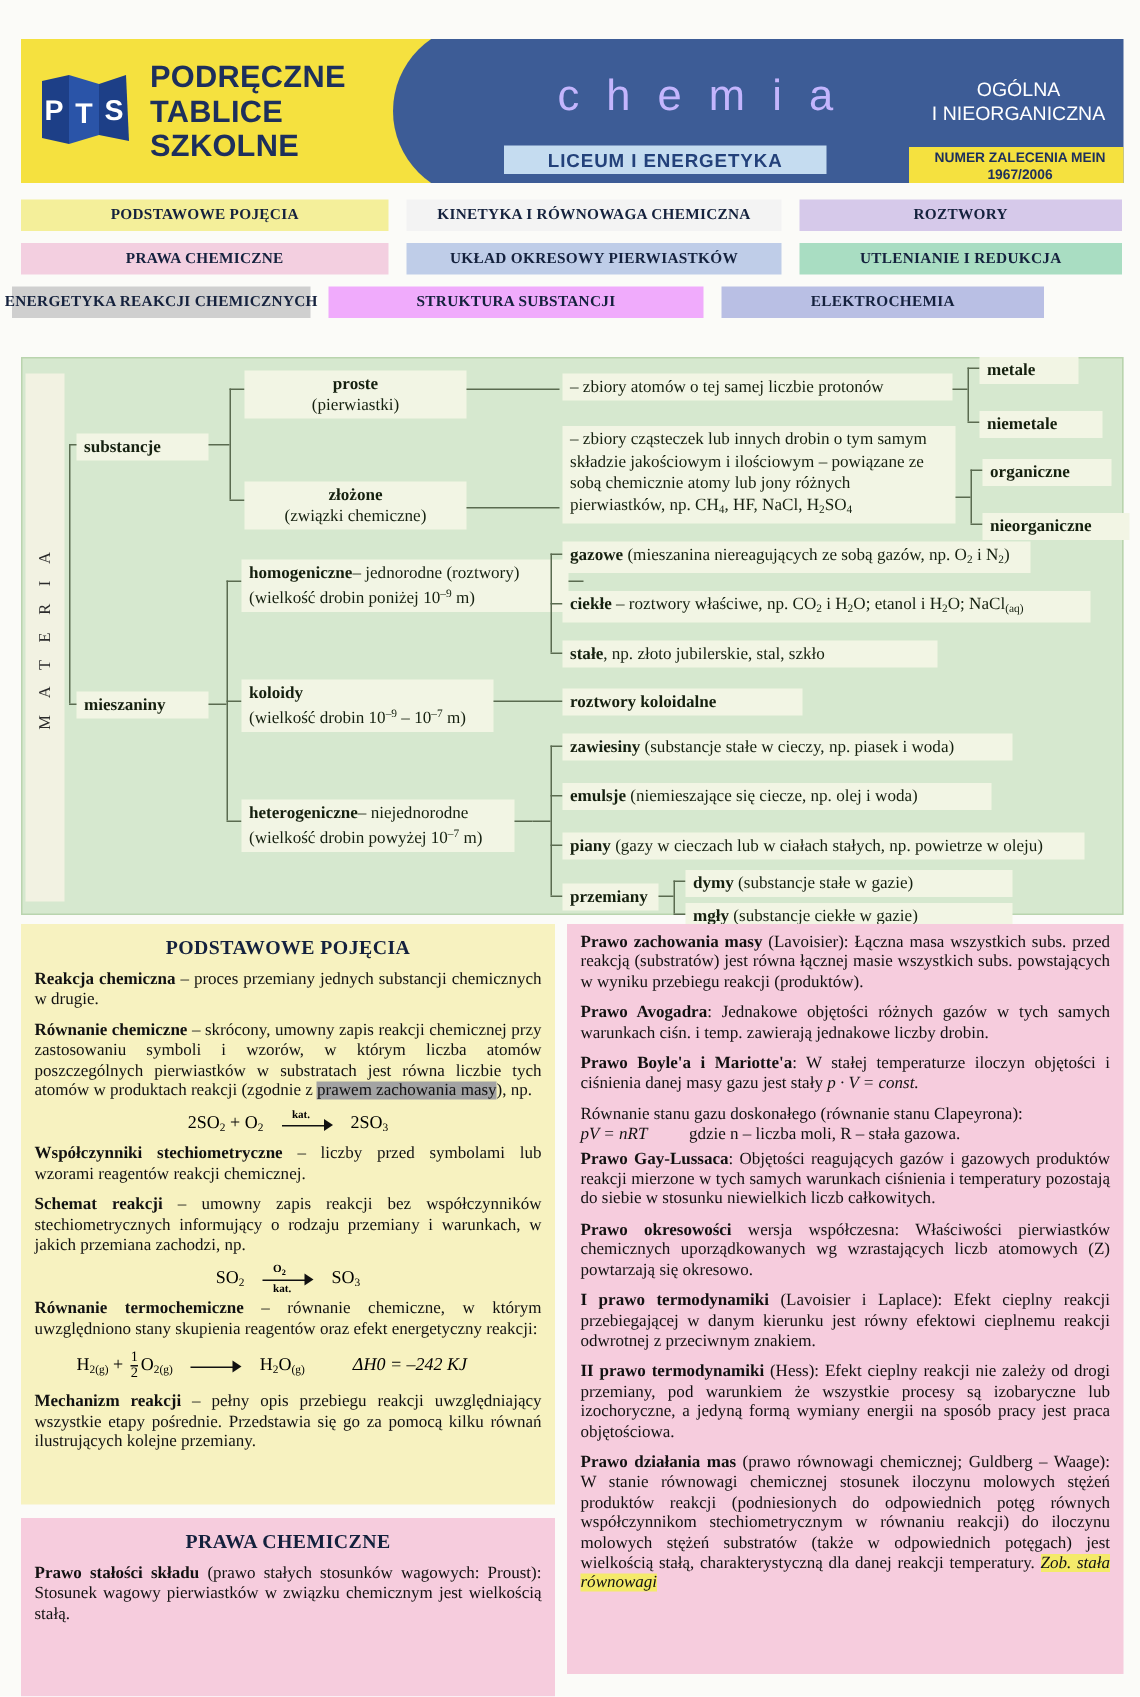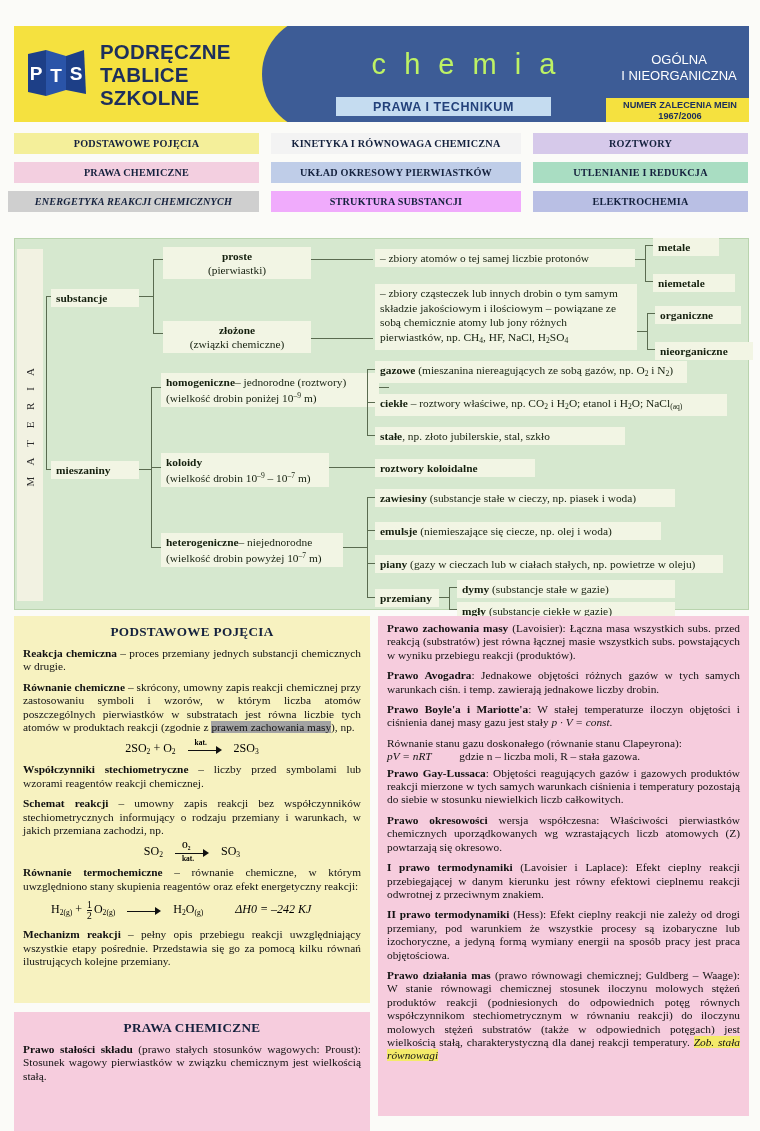--- a/index.html
+++ b/index.html
@@ -49,21 +49,21 @@
     font-family: "Liberation Sans", sans-serif;
     font-weight: bold;
     font-size: 20.5px;
     line-height: 23px;
     letter-spacing: .2px;
   }
   .title-main {
     position: absolute; left: 322px; top: 22px;
     width: 260px;
     text-align: center;
-    color: #bef264;
+    color: #c4b5fd;
     font-family: "Liberation Sans", sans-serif;
     font-size: 29px;
     font-weight: normal;
     letter-spacing: 5px;
   }
   .title-sub {
     position: absolute; left: 322px; top: 71px;
     width: 215px;
     text-align: center;
     background: #c5dcf0;
@@ -110,21 +110,21 @@
     font-family: "Liberation Serif", serif;
     font-weight: bold;
     font-size: 10.2px;
     color: #14213d;
     letter-spacing: .2px;
     white-space: nowrap;
   }
   .chip-c1 { width: 245px; margin-left: 6px; }
   .chip-c2 { width: 250px; margin-left: 12px; }
   .chip-c3 { width: 215px; margin-left: 12px; }
-  .chip-c1w { width: 251px; margin-left: 0px; font-style: italic; }
+  .chip-c1w { width: 199px; margin-left: 0px; }
 
   
   .diagram {
     position: absolute;
     left: 14px; top: 238px;
     width: 735px; height: 372px;
     background: #d6e8cf;
     border: 1px solid #b9d4ae;
   }
   .materia-label {
@@ -253,21 +253,21 @@
       </svg>
     </div>
 
     <div class="brand">
       <div>PODRĘCZNE</div>
       <div>TABLICE</div>
       <div>SZKOLNE</div>
     </div>
 
     <div class="title-main">c h e m i a</div>
-    <div class="title-sub">PRAWA I TECHNIKUM</div>
+    <div class="title-sub">LICEUM I ENERGETYKA</div>
 
     <div class="title-right">
       <div>OGÓLNA</div>
       <div>I NIEORGANICZNA</div>
     </div>
 
     <div class="badge">
       <div>NUMER ZALECENIA MEIN</div>
       <div>1967/2006</div>
     </div>

